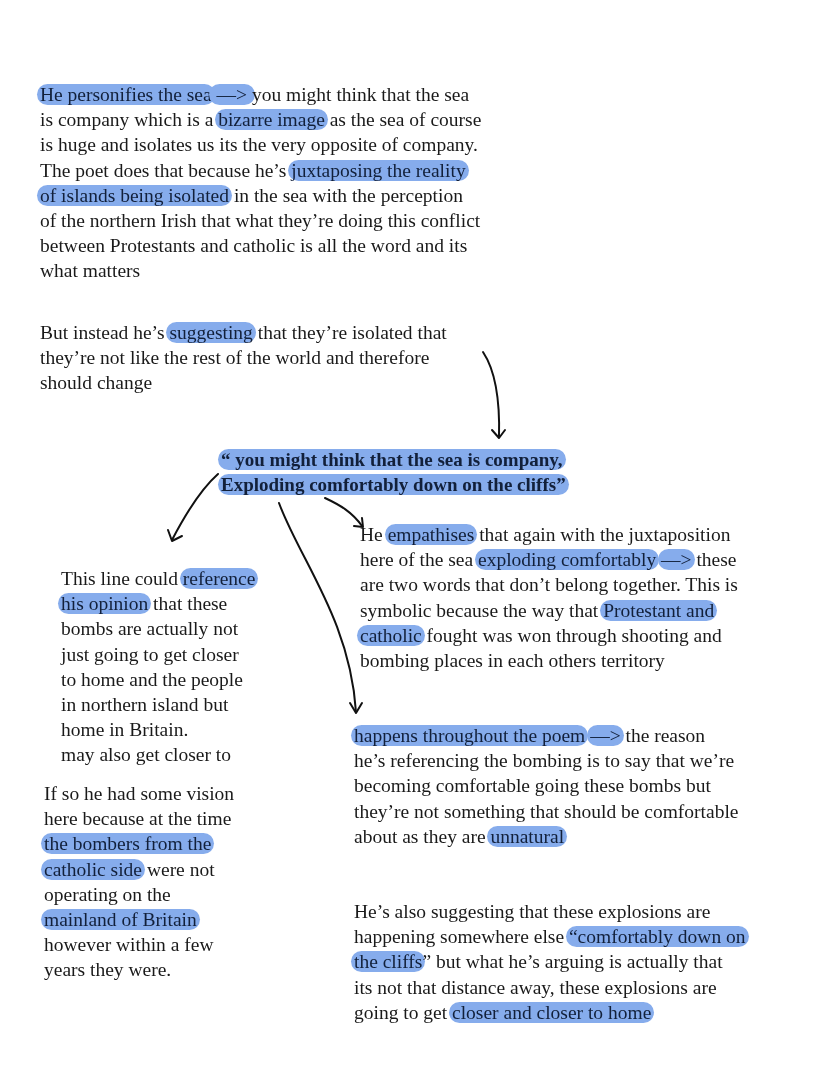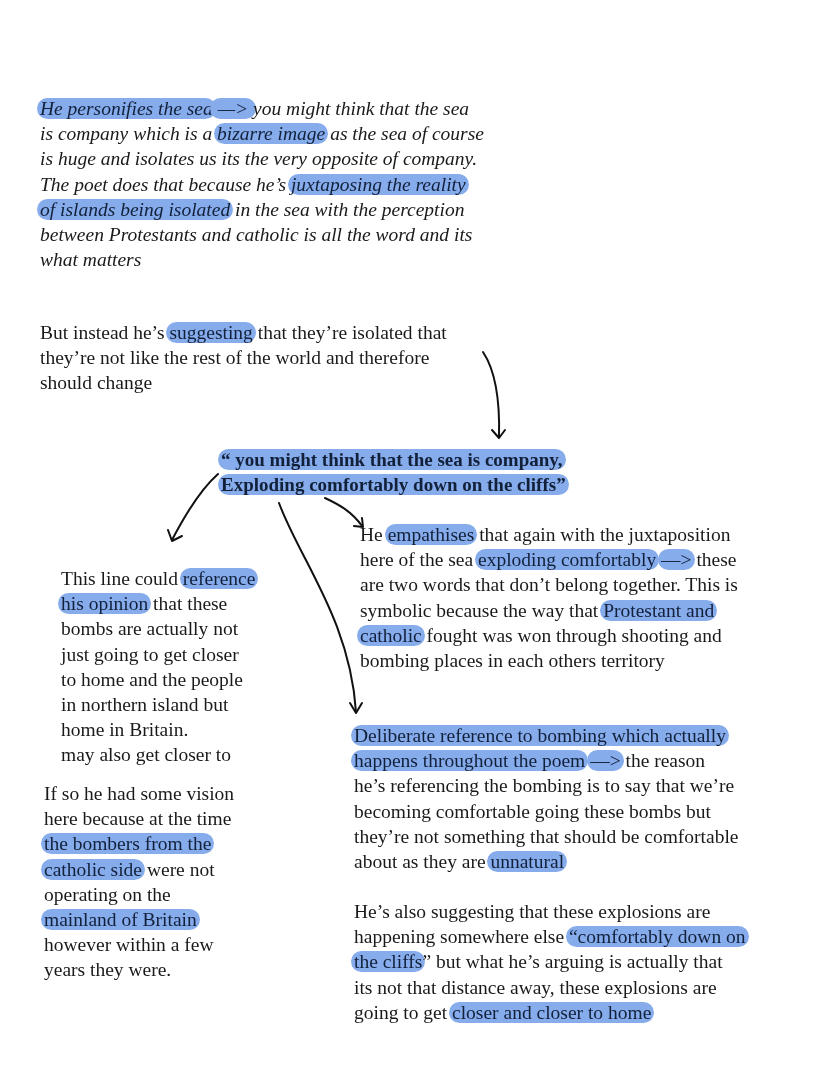--- a/index.html
+++ b/index.html
@@ -33,26 +33,27 @@
     <g>
       <path d="M325 498 C 340 505, 352 512, 362 526"></path>
       <path d="M354 526 L363 527 L362 518"></path>
     </g>
     <g>
       <path d="M279 503 C 300 560, 350 620, 356 712"></path>
       <path d="M350 703 L356 713 L362 703"></path>
     </g>
   </svg>
 
-<div class="block" style="left:40px; top:96px;font-style:italic;">
+<div class="block" style="left:40px; top:82px;">
     <span class="line"><span class="hl">He personifies the sea</span><span class="hl"> —&gt; </span><span>you might think that the sea</span></span>
     <span class="line"><span>is company which is a </span><span class="hl">bizarre image</span><span> as the sea of course</span></span>
     <span class="line"><span>is huge and isolates us its the very opposite of company.</span></span>
     <span class="line"><span>The poet does that because he’s </span><span class="hl">juxtaposing the reality</span></span>
     <span class="line"><span class="hl">of islands being isolated</span><span> in the sea with the perception</span></span>
+    <span class="line"><span>of the northern Irish that what they’re doing this conflict</span></span>
     <span class="line"><span>between Protestants and catholic is all the word and its</span></span>
     <span class="line"><span>what matters</span></span>
   </div>
 <div class="block" style="left:40px; top:320px;">
     <span class="line"><span>But instead he’s </span><span class="hl">suggesting</span><span> that they’re isolated that</span></span>
     <span class="line"><span>they’re not like the rest of the world and therefore</span></span>
     <span class="line"><span>should change</span></span>
   </div>
 <div class="block quote" style="left:221px; top:447px;">
     <span class="line"><span class="hl">“ you might think that the sea is company,</span></span>
@@ -80,21 +81,20 @@
   </div>
 <div class="block" style="left:360px; top:522px;">
     <span class="line"><span>He </span><span class="hl">empathises</span><span> that again with the juxtaposition</span></span>
     <span class="line"><span>here of the sea </span><span class="hl">exploding comfortably</span><span> </span><span class="hl">—&gt;</span><span> these</span></span>
     <span class="line"><span>are two words that don’t belong together. This is</span></span>
     <span class="line"><span>symbolic because the way that </span><span class="hl">Protestant and</span></span>
     <span class="line"><span class="hl">catholic</span><span> fought was won through shooting and</span></span>
     <span class="line"><span>bombing places in each others territory</span></span>
   </div>
 <div class="block" style="left:354px; top:723px;">
-    <span class="line"><span class="hl">Deliberate reference to bombing which actually</span></span>
     <span class="line"><span class="hl">happens throughout the poem</span><span> </span><span class="hl">—&gt;</span><span> the reason</span></span>
     <span class="line"><span>he’s referencing the bombing is to say that we’re</span></span>
     <span class="line"><span>becoming comfortable going these bombs but</span></span>
     <span class="line"><span>they’re not something that should be comfortable</span></span>
     <span class="line"><span>about as they are </span><span class="hl">unnatural </span></span>
   </div>
 <div class="block" style="left:354px; top:899px;">
     <span class="line"><span>He’s also suggesting that these explosions are</span></span>
     <span class="line"><span>happening somewhere else </span><span class="hl">“comfortably down on</span></span>
     <span class="line"><span class="hl">the cliffs</span><span>” but what he’s arguing is actually that</span></span>

